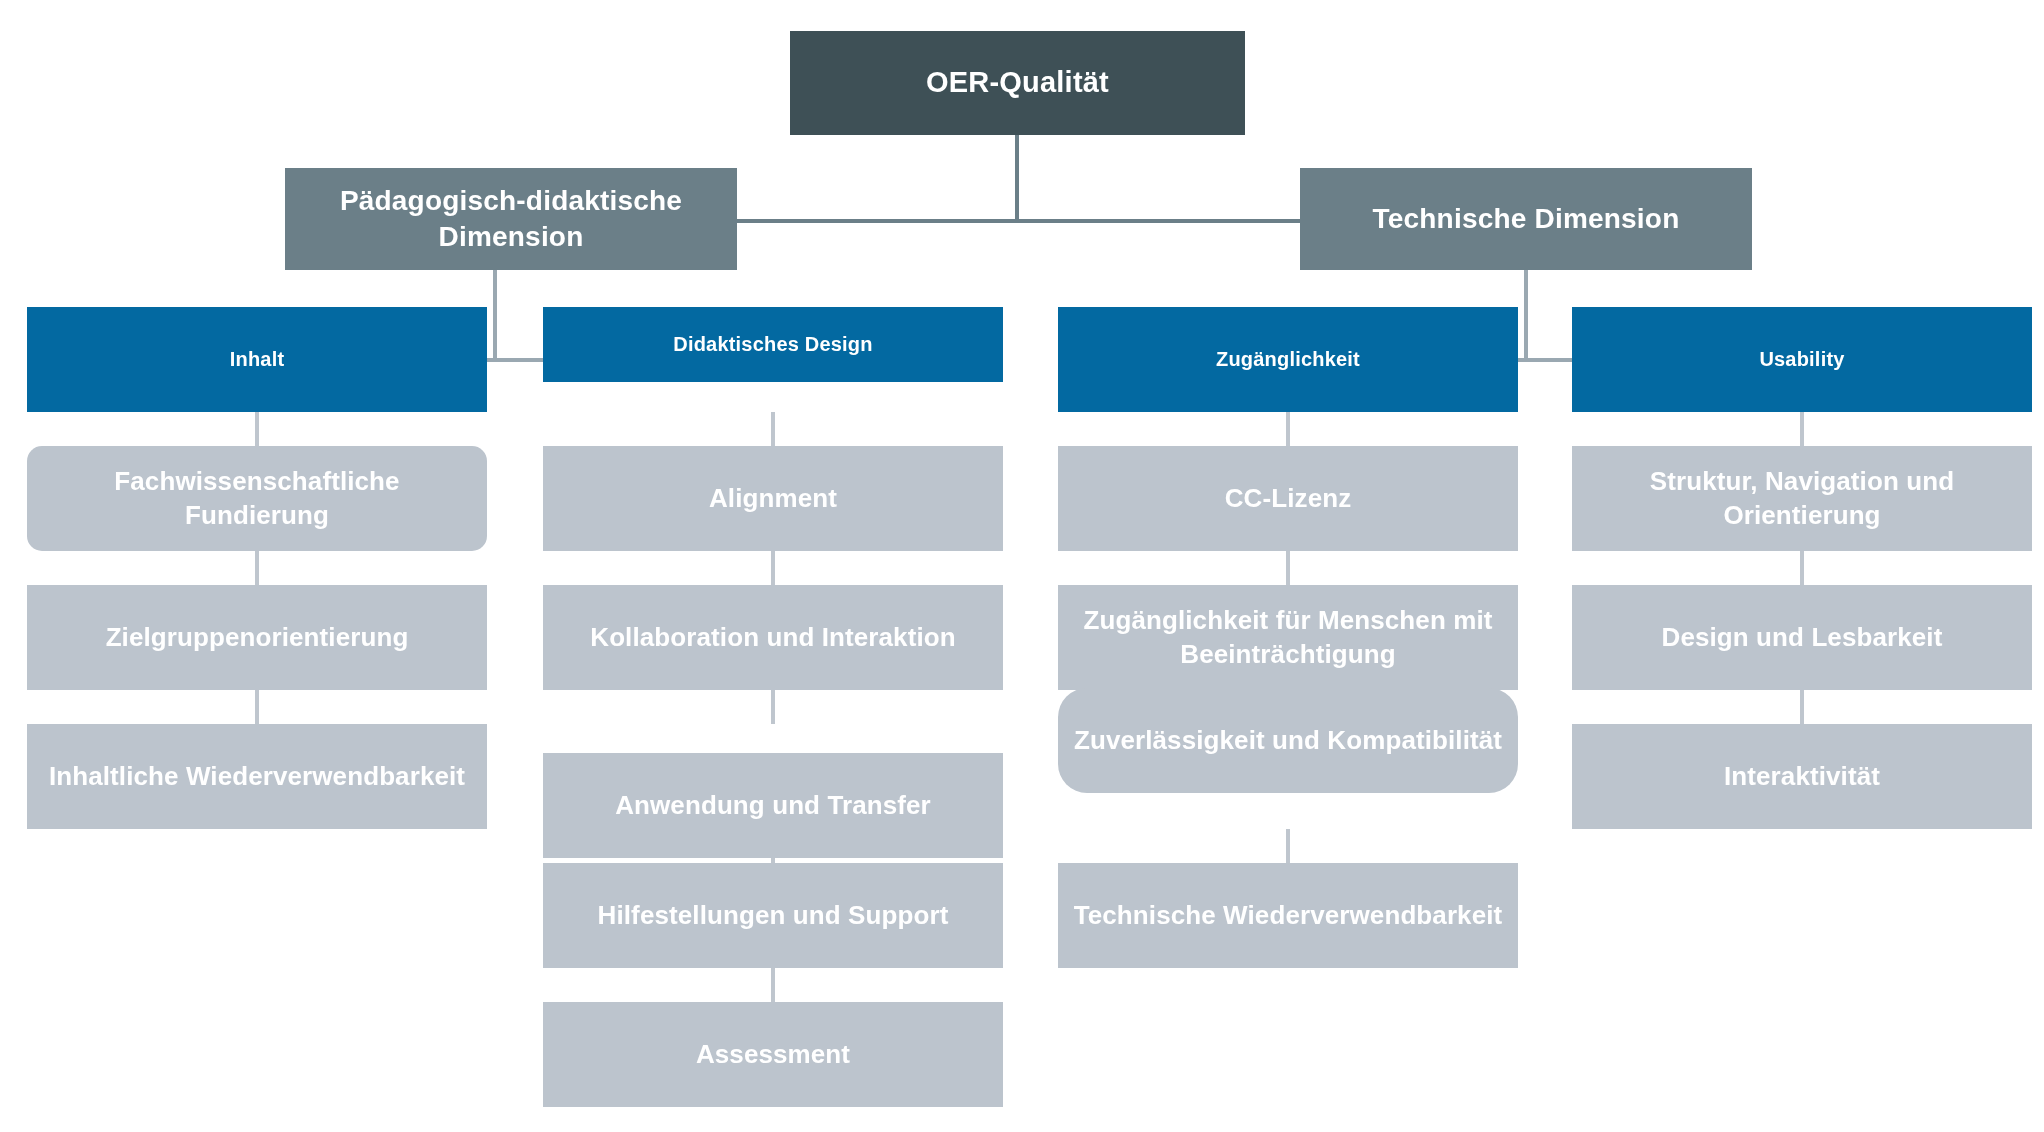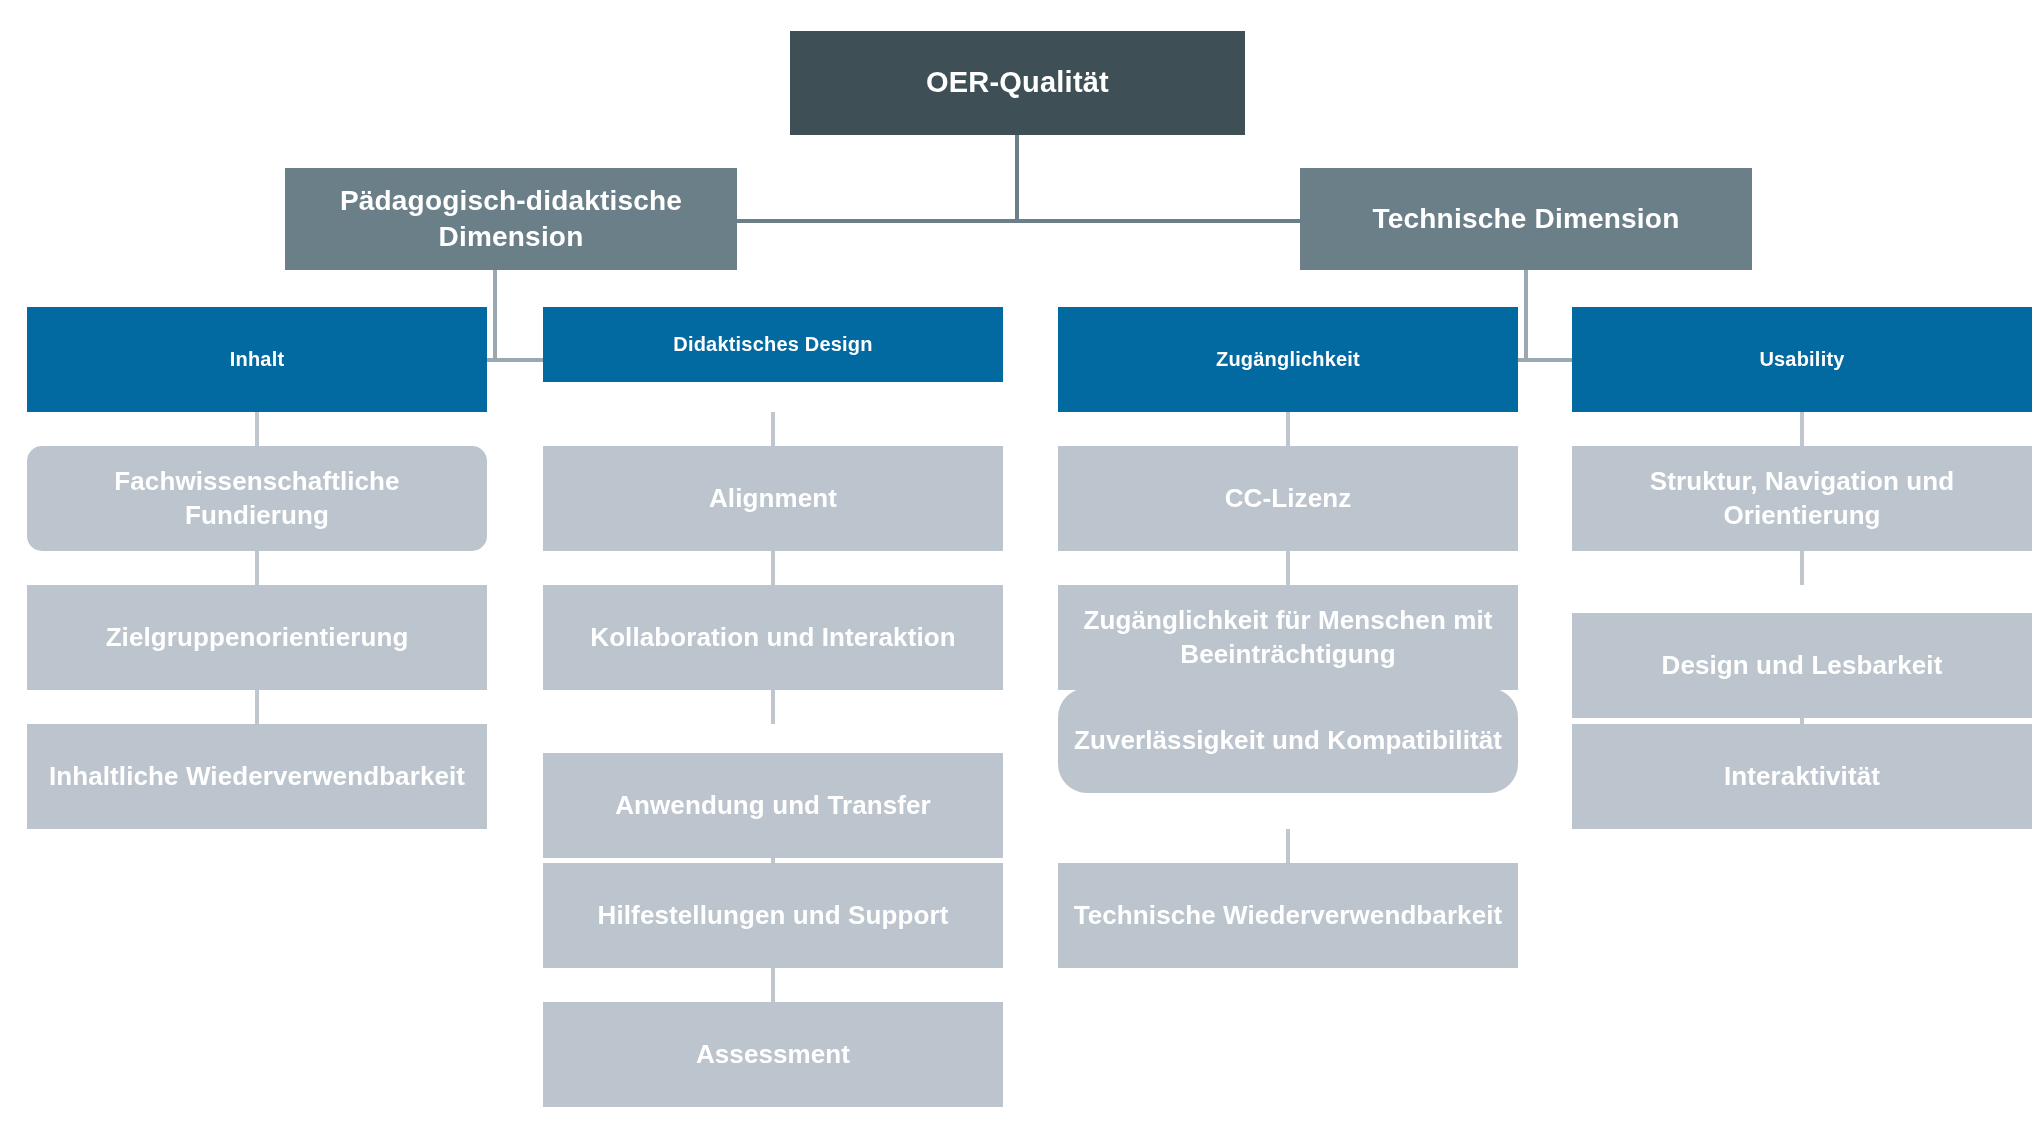--- a/index.html
+++ b/index.html
@@ -156,20 +156,20 @@
   <div class="node leaf" style="left:1058px; top:688px; width:460px; height:105px;border-radius:29px;">
     <span>Zuverlässigkeit und Kompatibilität</span>
   </div>
   <div class="node leaf" style="left:1058px; top:863px; width:460px; height:105px;text-align:center;">
     <span>Technische Wiederverwendbarkeit</span>
   </div>
 
   <div class="node leaf" style="left:1572px; top:446px; width:460px; height:105px;">
     <span>Struktur, Navigation und Orientierung</span>
   </div>
-  <div class="node leaf" style="left:1572px; top:613px; width:460px; height:105px;justify-content:flex-end;">
+  <div class="node leaf" style="left:1572px; top:585px; width:460px; height:105px;justify-content:flex-end;">
     <span>Design und Lesbarkeit</span>
   </div>
   <div class="node leaf" style="left:1572px; top:724px; width:460px; height:105px;">
     <span>Interaktivität</span>
   </div>
 
 </div>
 
 </body></html>

